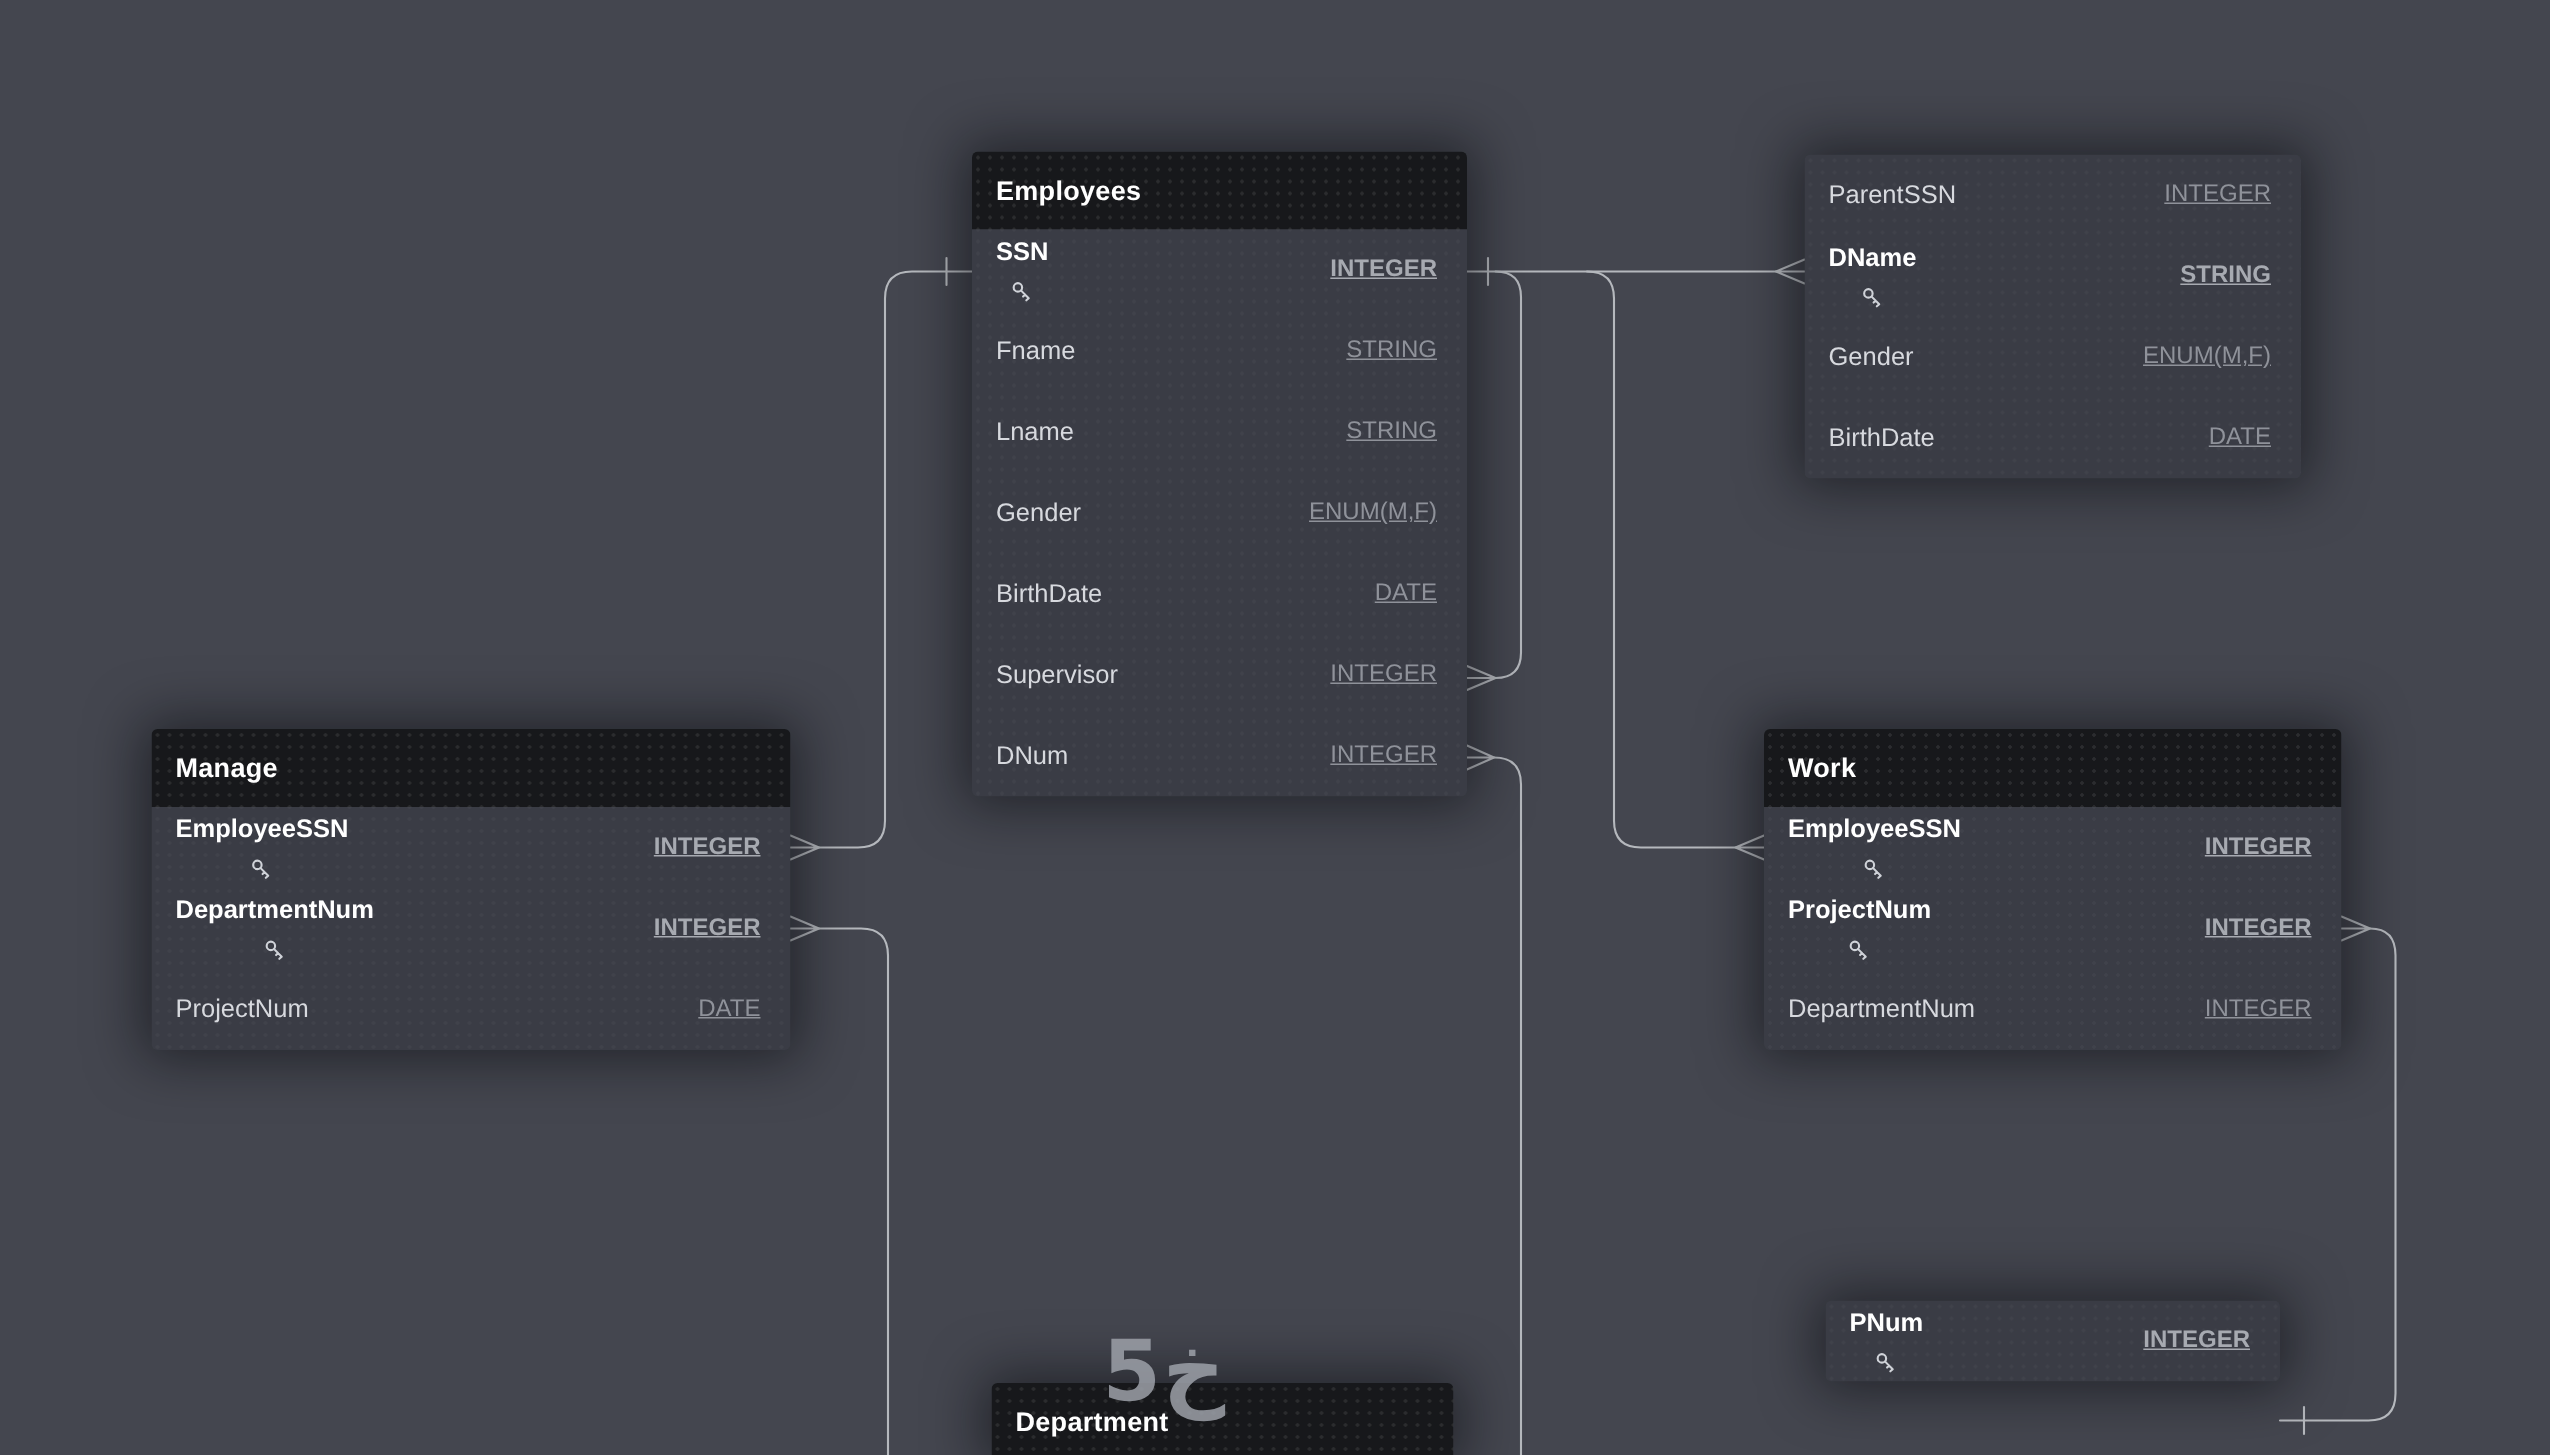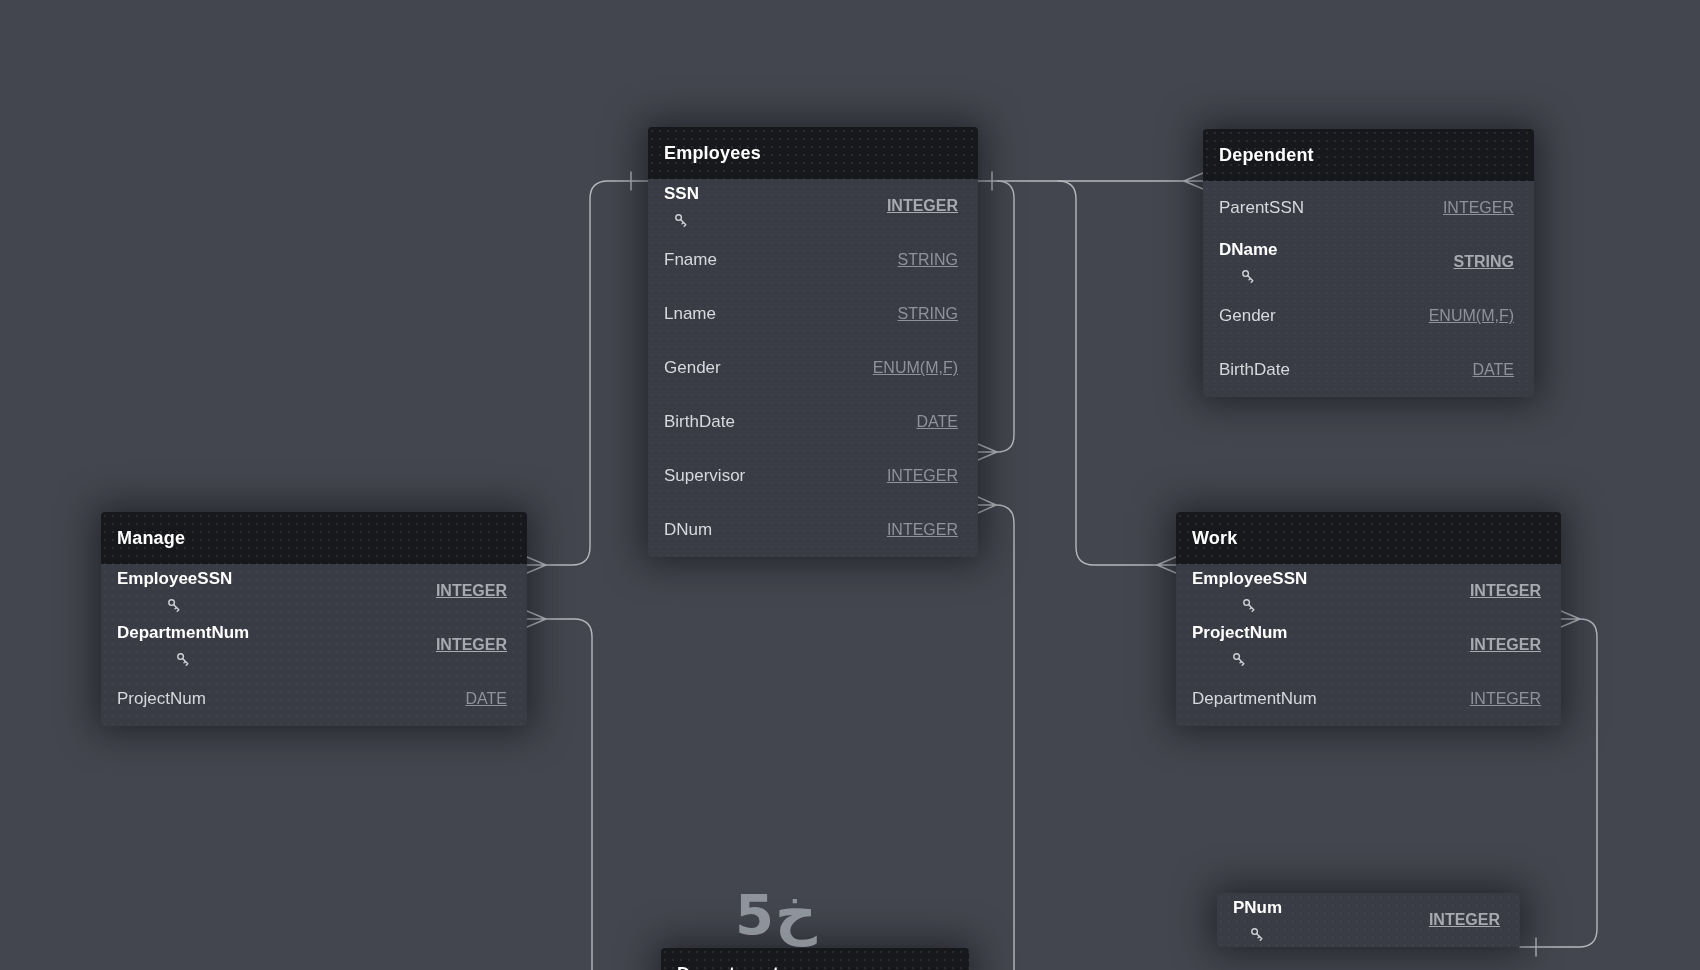--- a/index.html
+++ b/index.html
@@ -14,21 +14,20 @@
   #rel-layer{position:absolute;left:0;top:0;z-index:5;}
   #rel-layer path{stroke:#b5b8bd;stroke-width:1.4;fill:none;stroke-linecap:round;stroke-linejoin:round;}
 
   
   .tbl{
     position:absolute;z-index:10;border-radius:4px;
     background-color:#3a3c45;
     background-image:radial-gradient(rgba(255,255,255,0.03) 1px, transparent 1.4px);
     background-size:8px 8px;
     box-shadow:0 0 36px 6px rgba(8,9,12,0.55);
-    margin-top:26px;
   }
   .tbl-header{
     height:52px;display:flex;align-items:center;padding:0 16px;
     background-color:#17181b;
     background-image:radial-gradient(rgba(255,255,255,0.085) 1px, transparent 1.4px);
     background-size:8px 8px;
     border-radius:4px 4px 0 0;
     color:#ffffff;font-weight:700;font-size:18px;letter-spacing:.2px;
   }
   .row{
@@ -183,23 +182,20 @@
     </div>
     <div class="row">
       <span class="name-wrap">
           <span class="fname">DNum</span>
         </span>
       <span class="ftype">INTEGER</span>
     </div>
   </div>
 
   <div class="tbl" id="dependent">
-    <div class="tbl-header">
-      <span>Dependent</span>
-    </div>
     <div class="row">
       <span class="name-wrap">
           <span class="fname">ParentSSN</span>
         </span>
       <span class="ftype">INTEGER</span>
     </div>
     <div class="row pk">
       <span class="name-wrap">
           <span class="fname">DName</span>
         <svg class="key-icon" width="15" height="15" viewBox="0 0 16 16">

